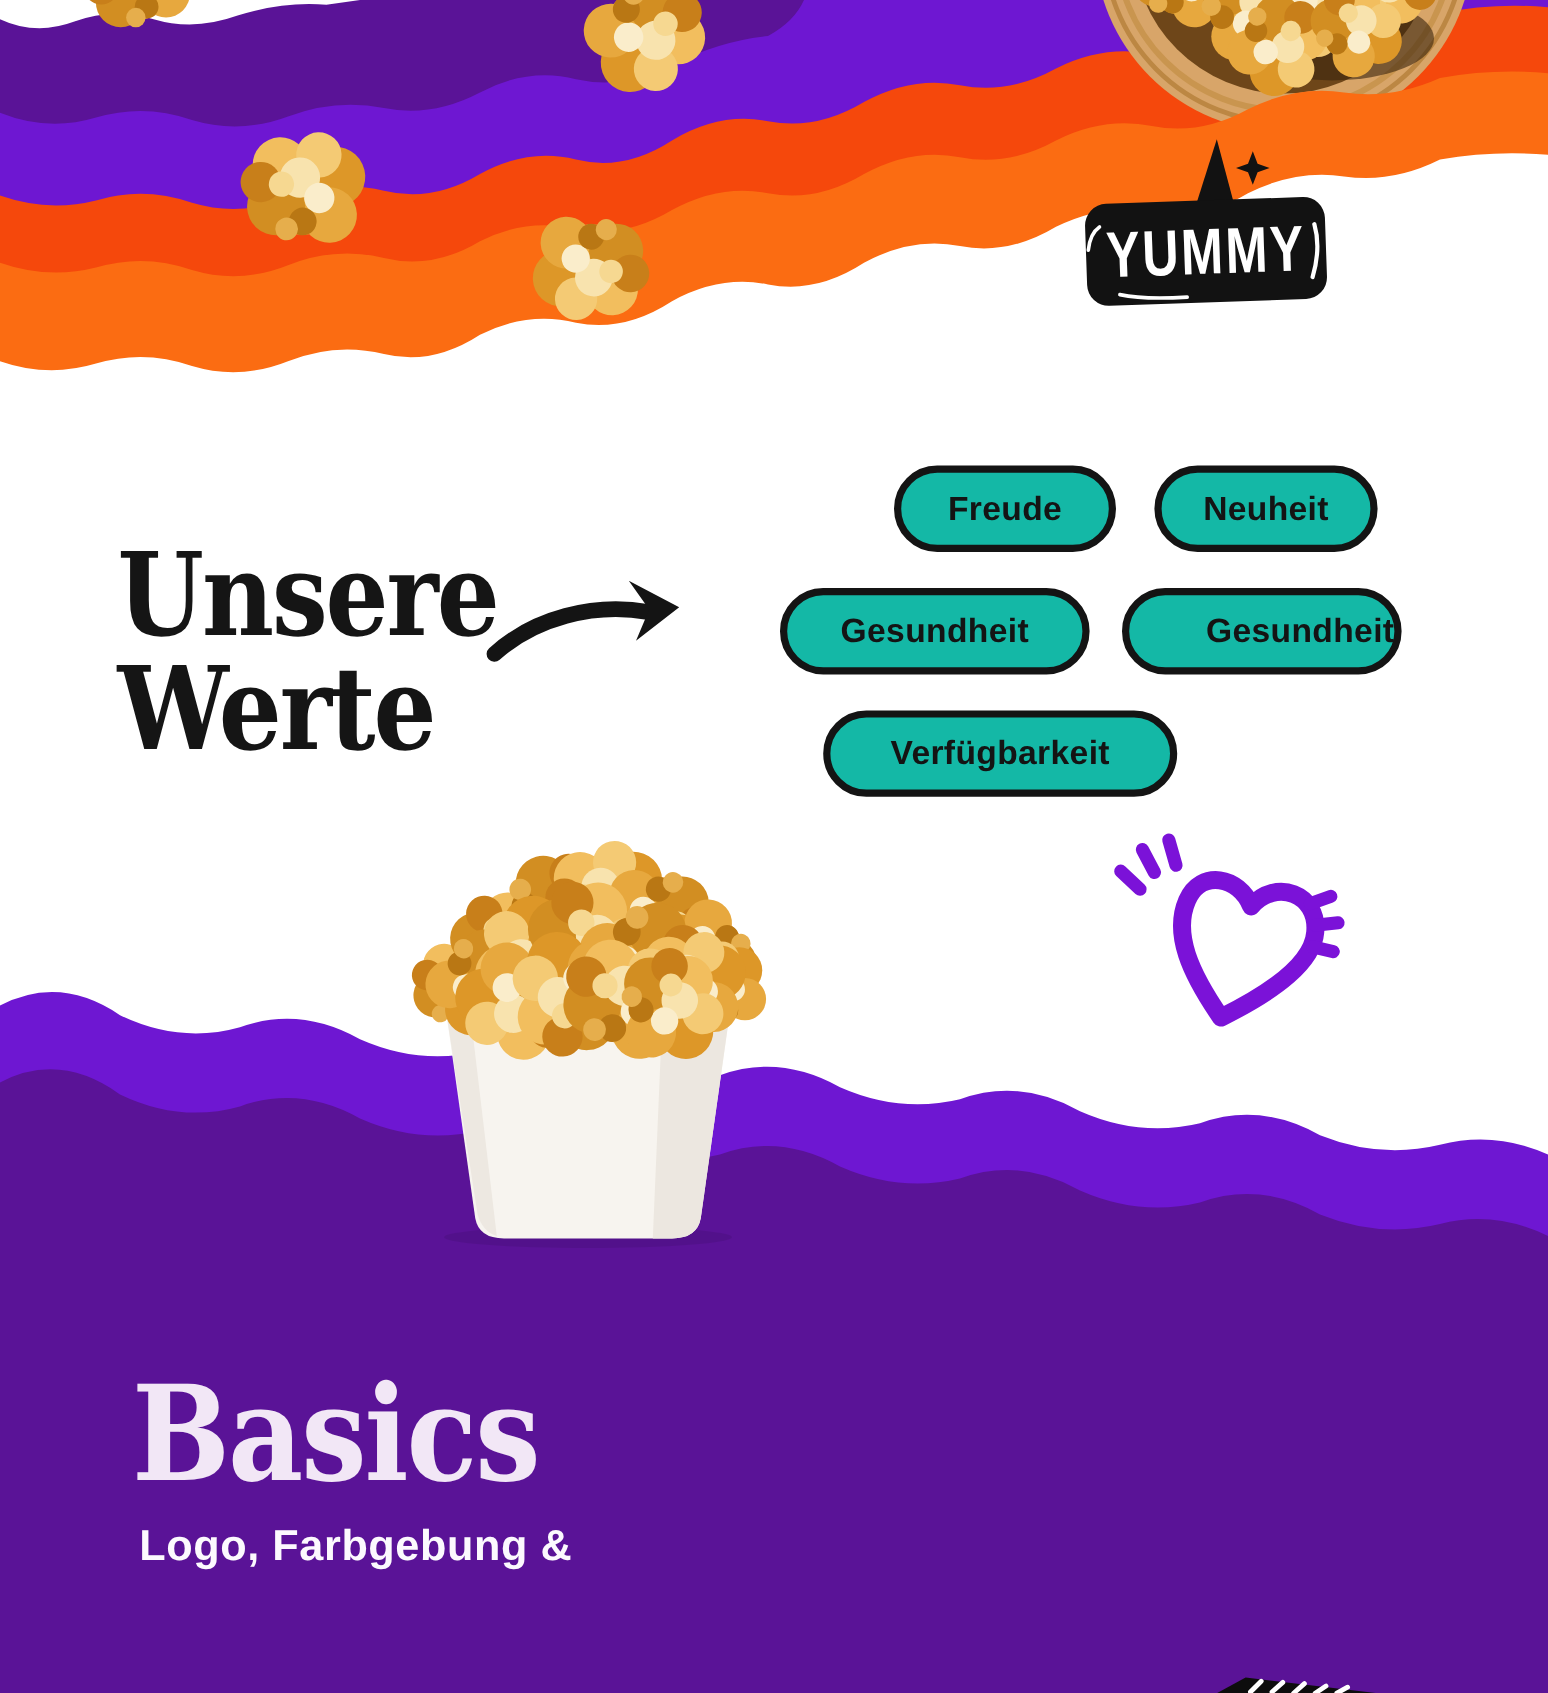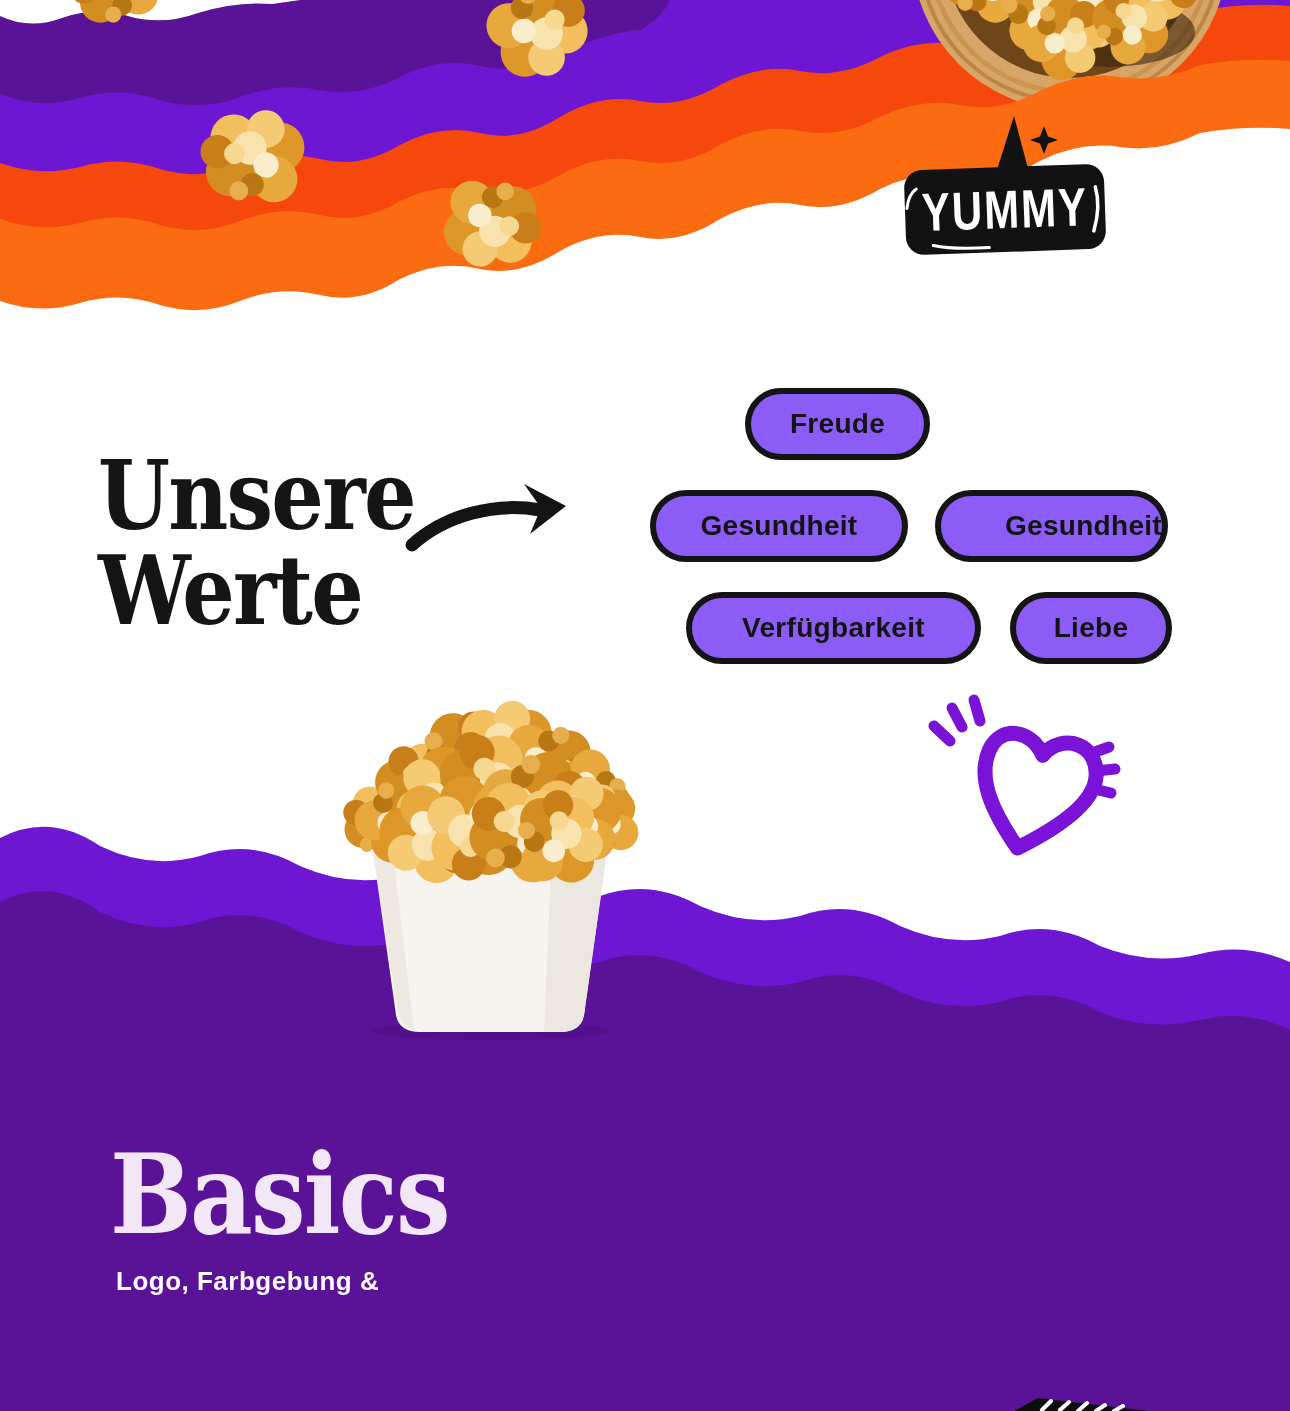--- a/index.html
+++ b/index.html
@@ -20,28 +20,28 @@
   }
   .basics-title{
     position:absolute;left:110px;top:1140px;
     font-family:"DejaVu Serif",serif;font-weight:700;
     font-size:110px;line-height:1;color:var(--c-title_lavender,#F2E7F6);
     transform:scaleX(0.88);transform-origin:left top;
     letter-spacing:-2px;white-space:nowrap;
   }
   .basics-subtitle{
     position:absolute;left:116px;top:1262px;
-    font-size:26px;font-weight:700;line-height:1.47;
+    font-size:36px;font-weight:700;line-height:1.47;
     color:#FCF9FE;letter-spacing:0.5px;
   }
 
   
   .pill{
     position:absolute;box-sizing:border-box;height:72px;
-    background:#8b5cf6;border:6px solid var(--c-ink_black,#141414);
+    background:#14b8a6;border:6px solid var(--c-ink_black,#141414);
     border-radius:999px;display:flex;align-items:center;justify-content:center;
     font-size:28px;font-weight:600;color:#141414;letter-spacing:0.3px;
   }
   .pill-freude{left:745px;top:388px;width:185px;}
   .pill-neuheit{left:962px;top:388px;width:186px;}
   .pill-geschmack{left:650px;top:490px;width:258px;}
   .pill-gesundheit{left:935px;top:490px;width:233px;justify-content:flex-end;}
   .pill-verfuegbarkeit{left:686px;top:592px;width:295px;}
   .pill-liebe{left:1010px;top:592px;width:162px;}
 
@@ -192,32 +192,32 @@
   <div class="yummy-label">YUMMY</div>
 
   <div class="values-heading">
     <div>Unsere</div>
     <div>Werte</div>
   </div>
 
   <div class="pill pill-freude">
     <span>Freude</span>
   </div>
+  <div class="pill pill-neuheit">
+    <span>Neuheit</span>
+  </div>
   <div class="pill pill-geschmack">
     <span>Gesundheit</span>
   </div>
   <div class="pill pill-gesundheit">
     <span>Gesundheit</span>
   </div>
   <div class="pill pill-verfuegbarkeit">
     <span>Verfügbarkeit</span>
   </div>
-  <div class="pill pill-liebe">
-    <span>Liebe</span>
-  </div>
 
   <div class="basics-title">Basics</div>
 
   <div class="basics-subtitle">
     <div>Logo, Farbgebung &amp;</div>
   </div>
 
 </div>
 
 </body></html>

